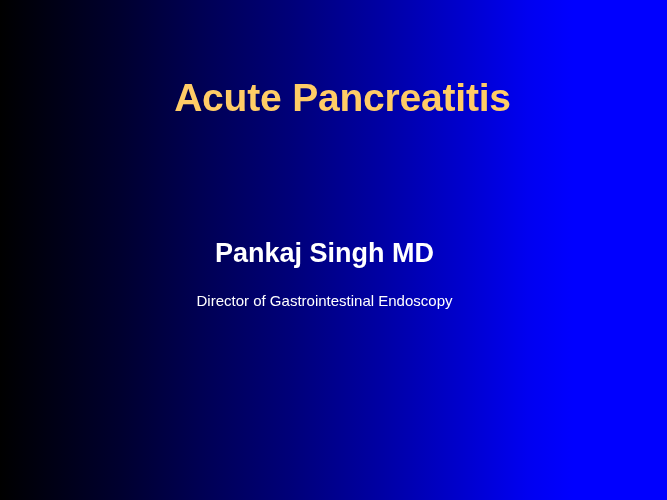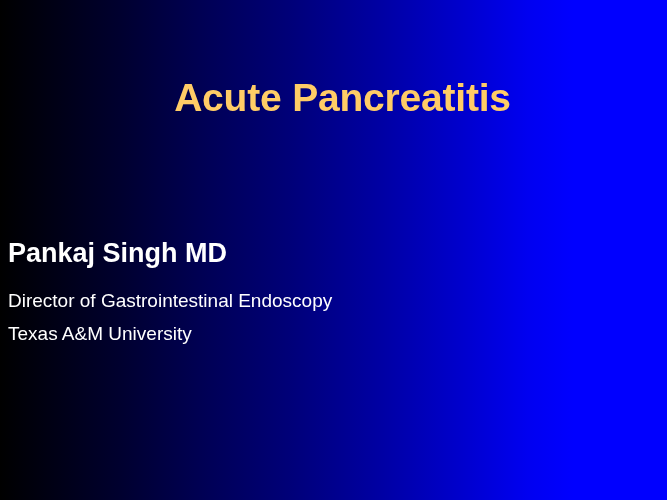--- a/index.html
+++ b/index.html
@@ -59,54 +59,54 @@
 
   .title-line-2 {
     text-decoration: underline;
     text-decoration-thickness: 3px;
     text-underline-offset: 5px;
   }
 
   
   .subtitle-block {
     position: absolute;
-    left: 8px;
+    left: 16px;
     top: 236px;
     width: 617px;           
+    text-align: center;
   }
 
   .author-name {
     display: block;
     color: #ffffff;
     font-family: "Liberation Sans", sans-serif;
     font-weight: bold;
     font-size: 27px;
     line-height: 34px;
     margin-bottom: 14px;
     white-space: nowrap;
   }
 
   .affiliation-line {
     display: block;
     color: #ffffff;
     font-family: "Liberation Sans", sans-serif;
     font-weight: normal;
-    font-size: 19px;
+    font-size: 15px;
     line-height: 33px;
     white-space: nowrap;
   }
 </style>
 </head>
 <body>
 
 <div class="slide">
 
   <div class="title-block">
     <span class="title-line title-line-1">Acute Pancreatitis</span>
   </div>
 
   <div class="subtitle-block">
     <span class="author-name">Pankaj Singh MD</span>
     <span class="affiliation-line">Director of Gastrointestinal Endoscopy</span>
-    <span class="affiliation-line">Texas A&amp;M University</span>
   </div>
 
 </div>
 
 </body></html>

